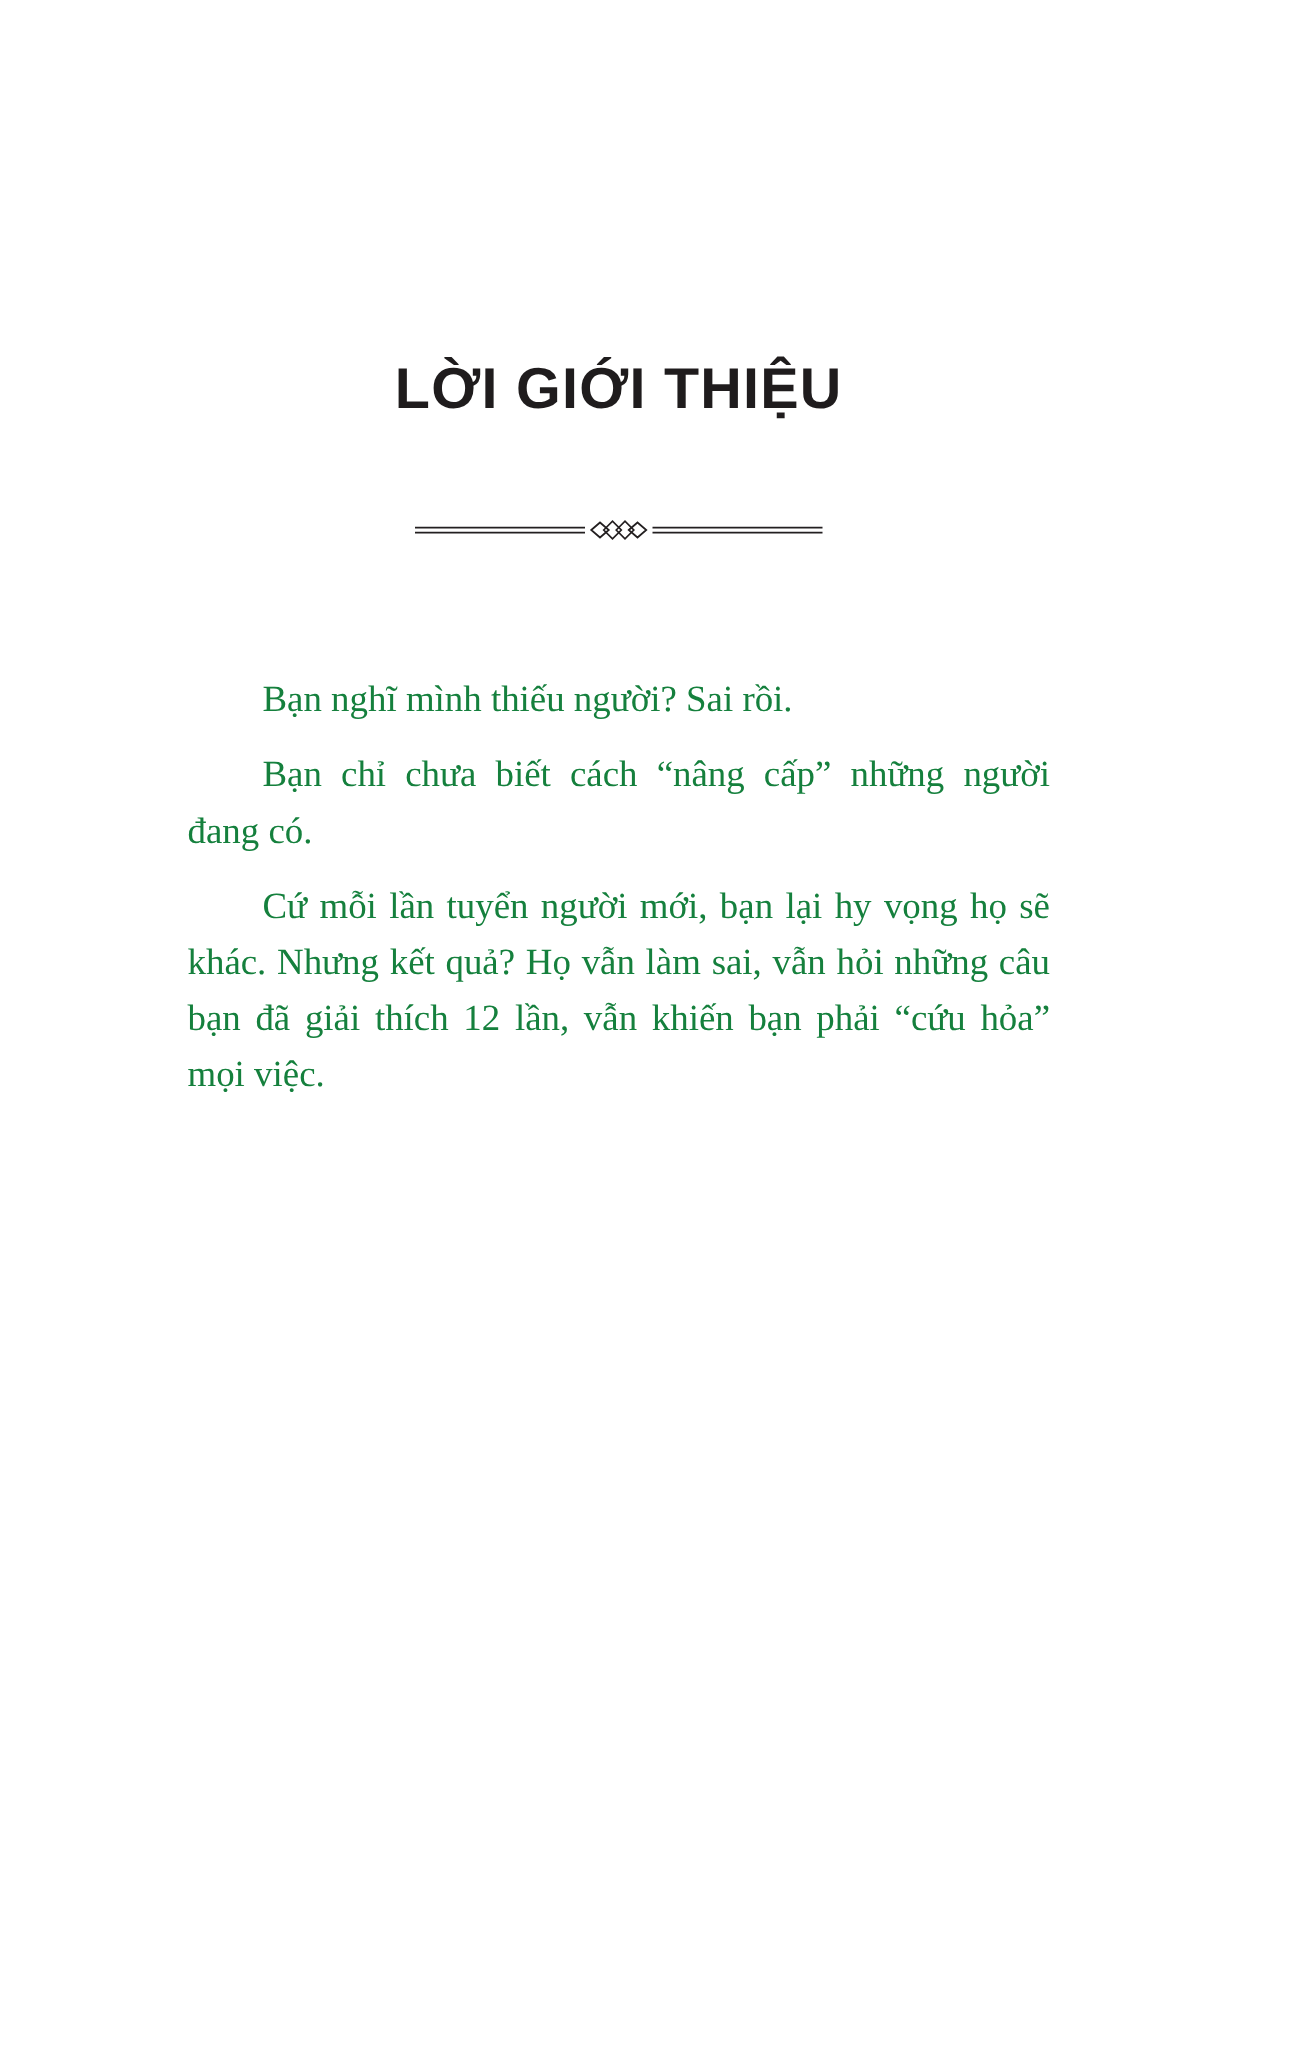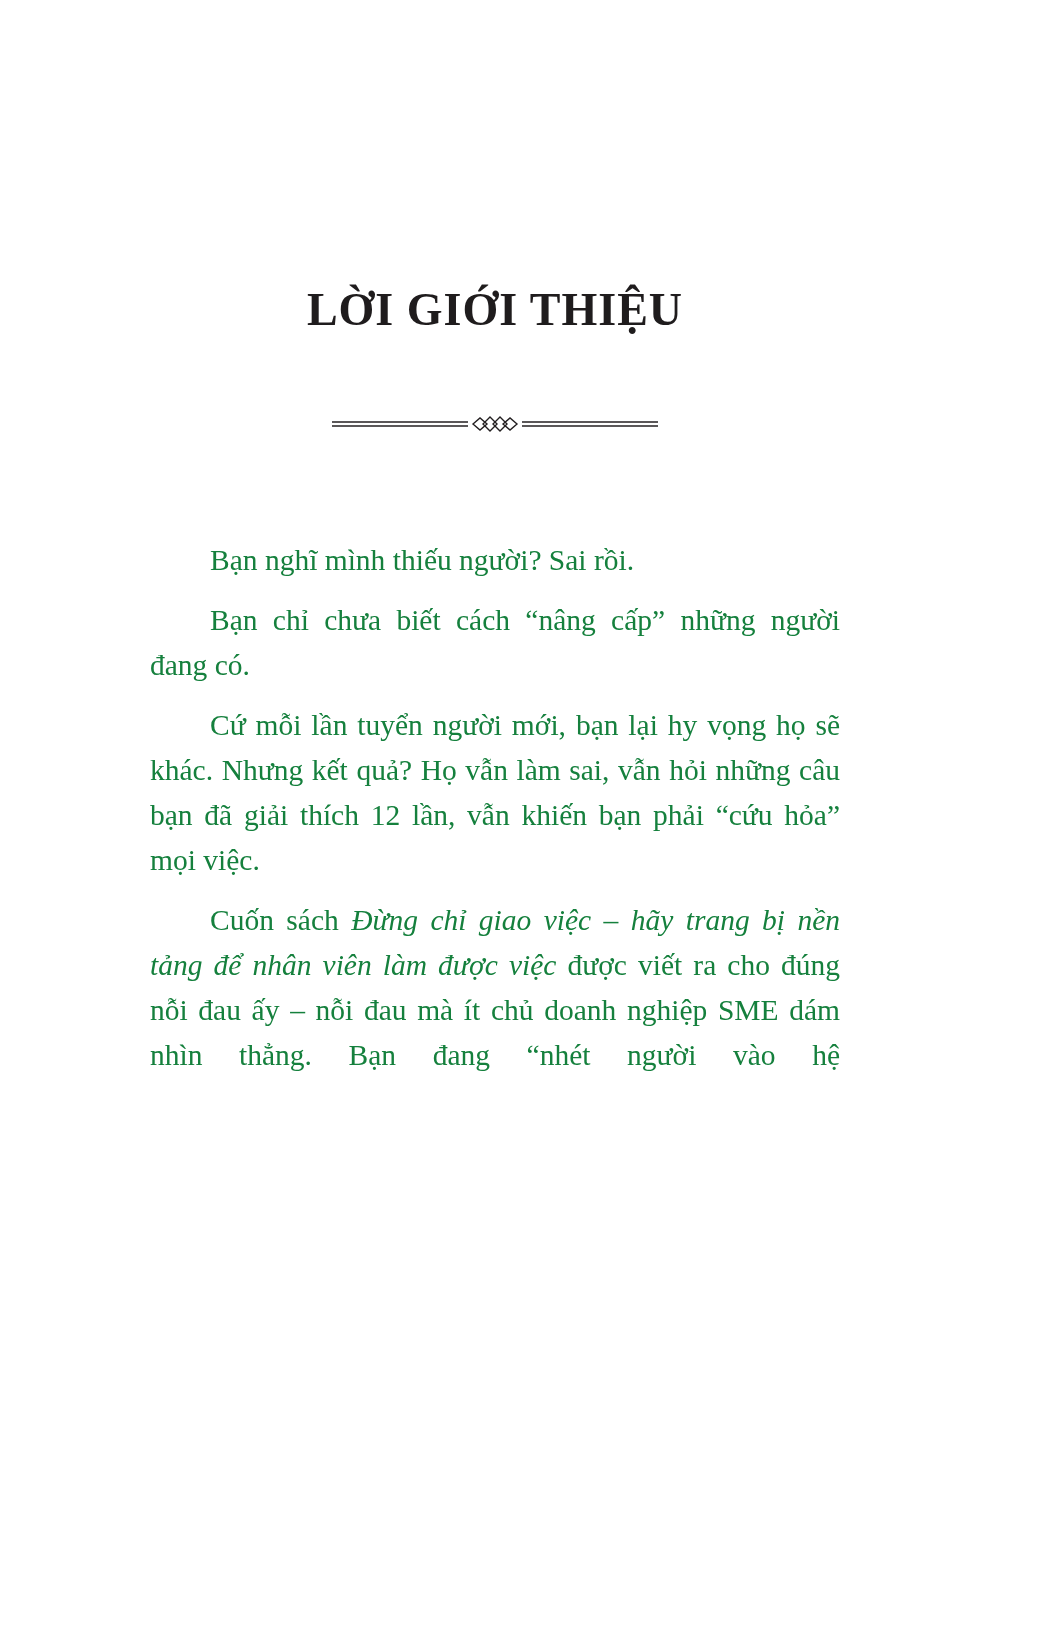--- a/index.html
+++ b/index.html
@@ -1,20 +1,20 @@
 <!DOCTYPE html>
 <html><head>
   <meta charset="utf-8">
   <style>
     html, body { margin: 0; padding: 0; background: #ffffff; }
     body { width: 1040px; height: 1646px; position: relative; overflow: hidden; color: #231f20; }
     .title {
       position: absolute; left: 0; width: 990px; top: 278px;
       text-align: center;
-      font-family: Liberation Serif, serif;
+      font-family: Liberation Sans, sans-serif;
       font-weight: bold; font-size: 46px; line-height: 64px;
       letter-spacing: 1px; color: #1f1c1d;
     }
     .ornament {
       position: absolute; top: 414px; left: 330px; width: 330px; height: 20px;
     }
     .body-text {
       position: absolute; left: 150px; top: 538px; width: 690px;
       font-family: "Liberation Serif", serif;
       font-size: 29.5px; line-height: 45px; color: #15803d;
@@ -42,14 +42,13 @@
     <path d="M153 10 L160 3 L167 10 L160 17 Z"></path>
     <path d="M163 10 L170 3 L177 10 L170 17 Z"></path>
     <path d="M173 10 L180 4 L187 10 L180 16 Z"></path>
   </g>
 </svg>
 
 <div class="body-text">
   <p>Bạn nghĩ mình thiếu người? Sai rồi.</p>
   <p>Bạn chỉ chưa biết cách “nâng cấp” những người đang có.</p>
   <p>Cứ mỗi lần tuyển người mới, bạn lại hy vọng họ sẽ khác. Nhưng kết quả? Họ vẫn làm sai, vẫn hỏi những câu bạn đã giải thích 12 lần, vẫn khiến bạn phải “cứu hỏa” mọi việc.</p>
-  <p class="last"><span>Cuốn sách </span><em>Đừng chỉ giao việc – hãy trang bị nền tảng để nhân viên làm được việc</em><span> được viết ra cho đúng nỗi đau ấy – nỗi đau mà ít chủ doanh nghiệp SME dám nhìn thẳng. Bạn đang “nhét người vào hệ</span></p>
 </div>
 
 </body></html>

